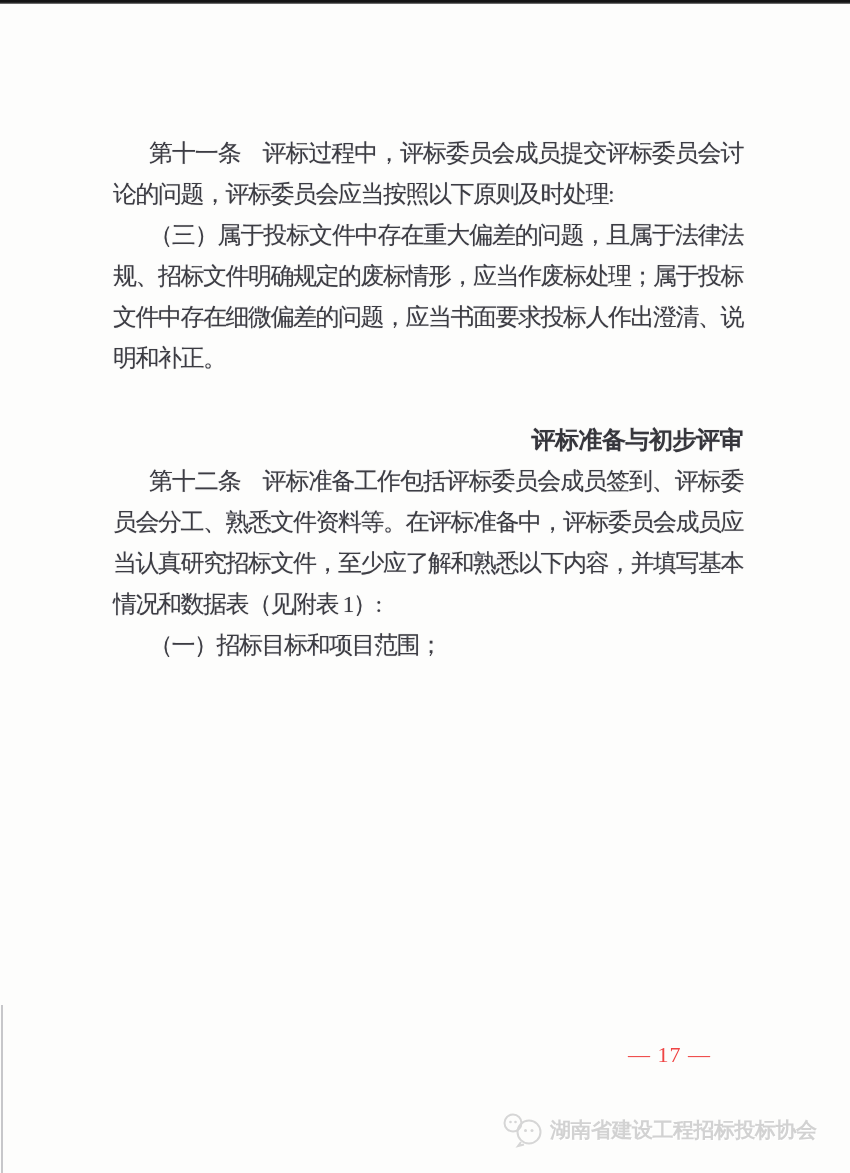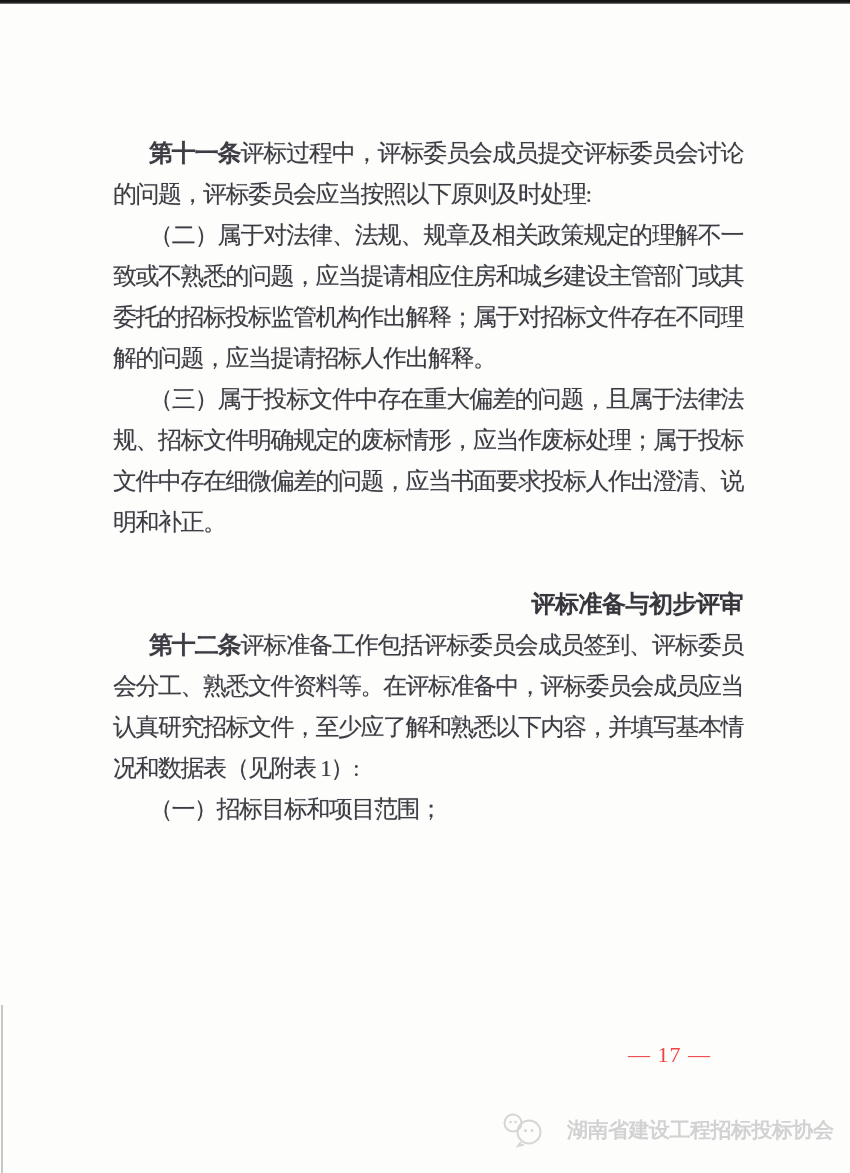--- a/index.html
+++ b/index.html
@@ -22,35 +22,35 @@
   }
   
   .content {
     position: absolute; left: 113px; top: 133px; width: 630px;
     color: #3c3c43;
     font-size: 24px; line-height: 41px; letter-spacing: -1.5px;
     text-align: justify;
     text-shadow: 0 0 1px rgba(70,70,80,.35);
   }
   .para { margin: 0; text-indent: 36px; }
-  .lead { font-weight: bold; }
+  .lead { font-weight: normal; margin-right: 22px; }
   .section-heading {
     margin: 41px 0 0 0; padding-left: 58px;
     font-size: 24px; line-height: 41px; font-weight: bold;
     text-align: right; text-indent: 0; letter-spacing: -0.5px;
     color: #36363c;
   }
   .pagenum {
     position: absolute; top: 1042px; left: 628px;
     font-size: 22px; letter-spacing: 1px; color: #ef4444;
     white-space: nowrap;
   }
   .watermark {
     position: absolute; top: 1112px; left: 501px;
-    display: flex; align-items: center; gap: 22px;
+    display: flex; align-items: center; gap: 5px;
     color: #d2d2d2;
     text-align: right;
   }
   .wm-text {
     font-size: 21px; font-weight: bold; letter-spacing: -0.5px;
     white-space: nowrap;
     color: #d2d2d2;
     text-shadow: 1px 1px 0 #ffffff;
   }
   .bubble-icon { flex: 0 0 auto; display: block; }
@@ -61,21 +61,20 @@
 <div class="page">
 
   <div class="top-edge"></div>
   <div class="left-edge"></div>
 
   <main class="content">
 
     <p class="para"><span class="lead">第十一条</span><span>评标过程中，评标委员会成员提交评标委员会讨论的问题，评标委员会应当按照以下原则及时处理:</span></p>
 
 
-    <p class="para">（二）属于对法律、法规、规章及相关政策规定的理解不一致或不熟悉的问题，应当提请相应住房和城乡建设主管部门或其委托的招标投标监管机构作出解释；属于对招标文件存在不同理解的问题，应当提请招标人作出解释。</p>
 
     <p class="para">（三）属于投标文件中存在重大偏差的问题，且属于法律法规、招标文件明确规定的废标情形，应当作废标处理；属于投标文件中存在细微偏差的问题，应当书面要求投标人作出澄清、说明和补正。</p>
 
 
     <h3 class="section-heading">评标准备与初步评审</h3>
 
     <p class="para"><span class="lead">第十二条</span><span>评标准备工作包括评标委员会成员签到、评标委员会分工、熟悉文件资料等。在评标准备中，评标委员会成员应当认真研究招标文件，至少应了解和熟悉以下内容，并填写基本情况和数据表（见附表 1）:</span></p>
 
     <p class="para">（一）招标目标和项目范围；</p>
 

